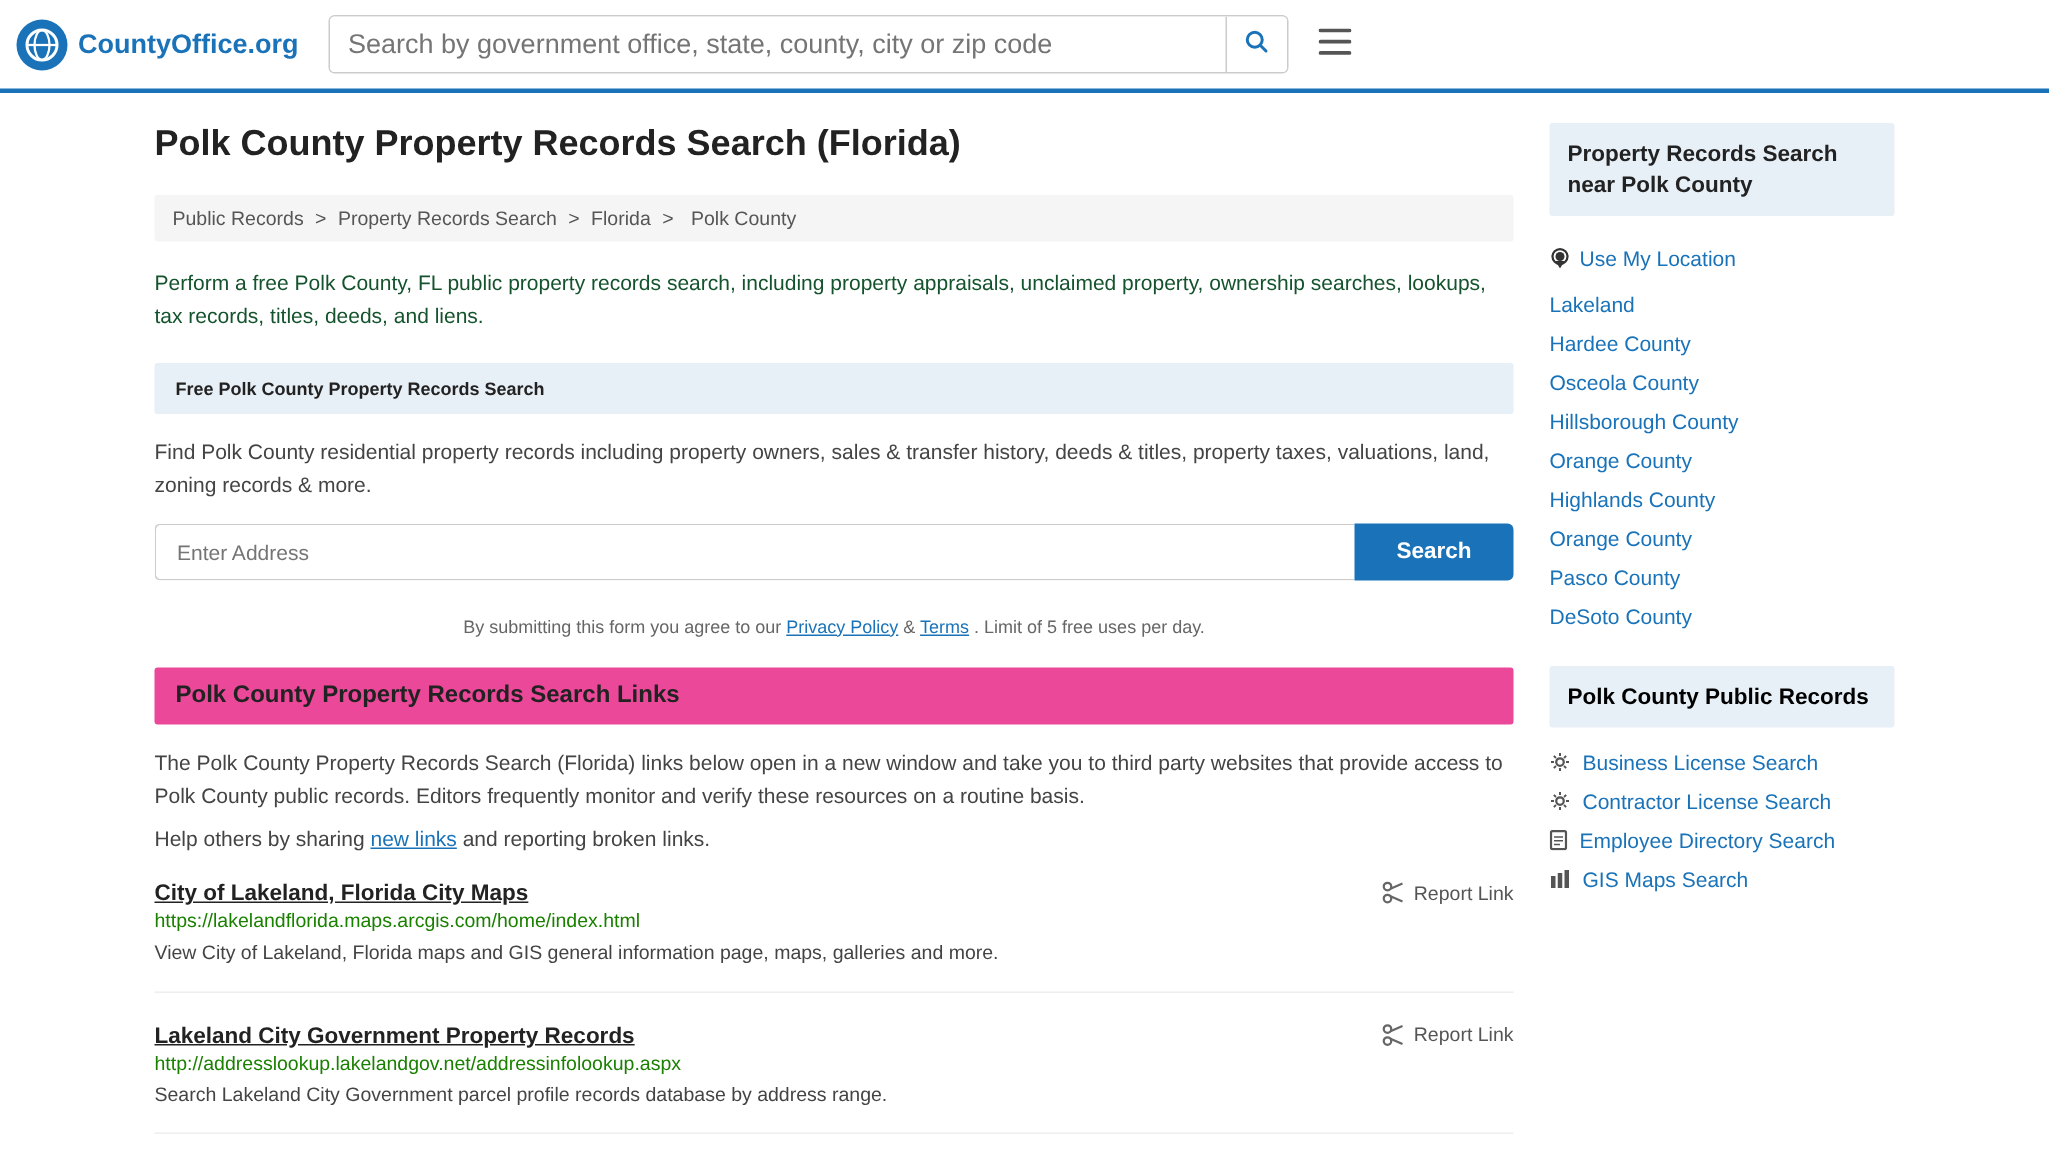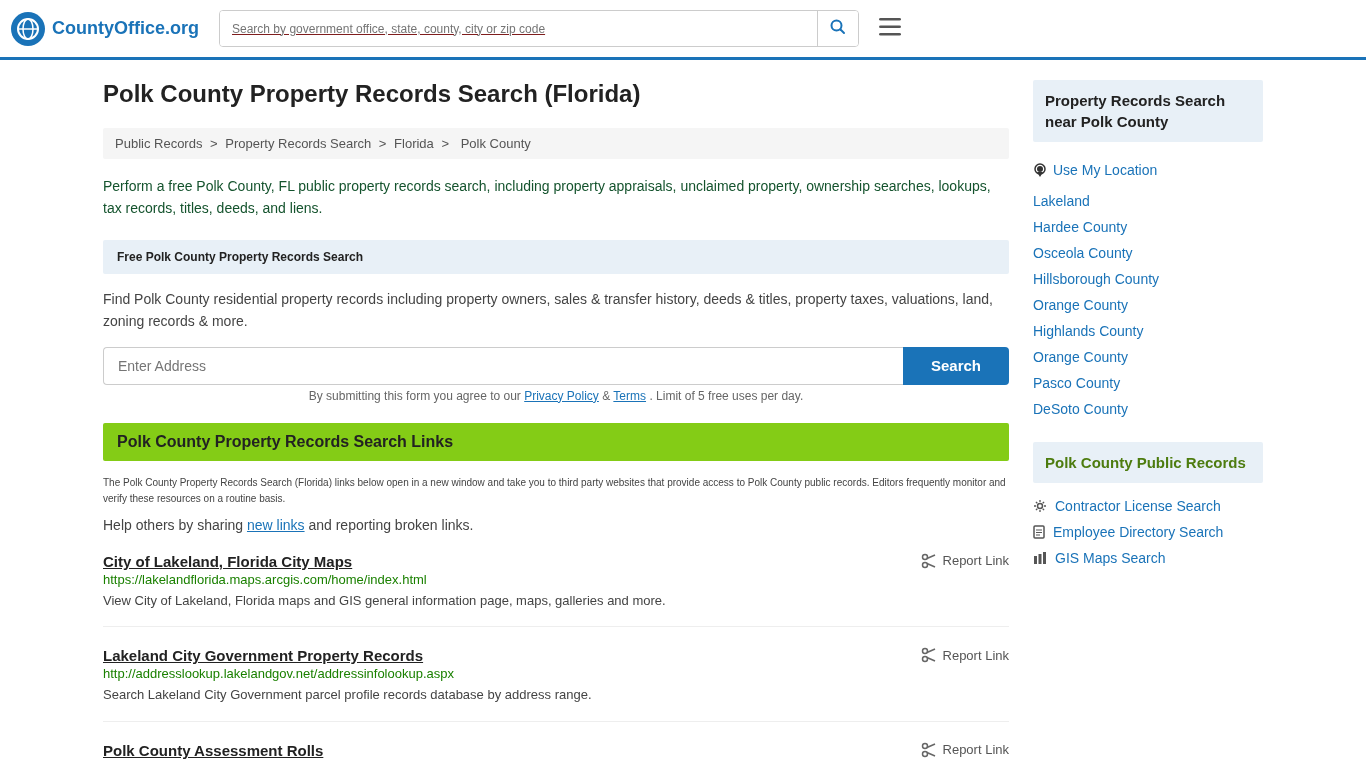--- a/index.html
+++ b/index.html
@@ -38,23 +38,22 @@
       display: flex;
       border: 1px solid #ccc;
       border-radius: 4px;
       overflow: hidden;
     }
     .search-bar input {
       flex: 1;
       padding: 8px 12px;
       border: none;
       outline: none;
-      font-size: 12px;
-      color: #7f1d1d;
-      text-decoration: underline;
+      font-size: 18px;
+      color: #000000;
     }
     .search-bar button {
       background: #fff;
       border: none;
       padding: 8px 12px;
       cursor: pointer;
       border-left: 1px solid #ccc;
     }
     .hamburger {
       background: none;
@@ -118,21 +117,21 @@
     .section-desc {
       font-size: 14px;
       color: #444;
       line-height: 1.6;
       margin-bottom: 14px;
     }
 
     .address-search-form {
       display: flex;
       gap: 0;
-      margin-bottom: 4px;
+      margin-bottom: 24px;
       border-radius: 19px;
     }
     .address-input {
       flex: 1;
       padding: 10px 14px;
       border: 1px solid #ccc;
       border-right: none;
       border-radius: 4px 0 0 4px;
       font-size: 14px;
       color: #999;
@@ -153,30 +152,30 @@
       color: #666;
       text-align: center;
       margin-bottom: 20px;
     }
     .form-note a {
       color: #1a73b8;
       text-align: right;
     }
 
     .links-section-header {
-      background: #84cc16;
+      background: #ec4899;
       padding: 10px 14px;
       font-size: 16px;
       font-weight: bold;
       color: #222;
       margin-bottom: 14px;
       border-radius: 2px;
     }
     .links-desc {
-      font-size: 10px;
+      font-size: 14px;
       color: #444;
       line-height: 1.6;
       margin-bottom: 10px;
     }
     .share-links {
       font-size: 14px;
       color: #444;
       margin-bottom: 20px;
     }
     .share-links a {
@@ -255,21 +254,21 @@
       align-items: center;
       gap: 6px;
       padding: 5px 0;
     }
 
     .sidebar-public-title {
       background: #e8f0f7;
       padding: 10px 12px;
       font-size: 15px;
       font-weight: bold;
-      color: #4d7c0f;
+      color: #000000;
       margin-bottom: 10px;
       border-radius: 2px;
       line-height: 1.4;
     }
     .sidebar-public-links {
       list-style: none;
     }
     .sidebar-public-links li {
       padding: 5px 0;
       display: flex;
@@ -428,20 +427,27 @@
       <li><a href="#">DeSoto County</a></li>
     </ul>
 
     <div class="sidebar-public-title">Polk County Public Records</div>
     <ul class="sidebar-public-links">
       <li>
         <svg width="14" height="14" viewBox="0 0 14 14">
           <circle cx="7" cy="7" r="2.5" fill="none" stroke="#555" stroke-width="1.5"></circle>
           <path d="M7 1v2M7 11v2M1 7h2M11 7h2M2.9 2.9l1.4 1.4M9.7 9.7l1.4 1.4M2.9 11.1l1.4-1.4M9.7 4.3l1.4-1.4" stroke="#555" stroke-width="1.3"></path>
         </svg>
+        <a href="#">Business License Search</a>
+      </li>
+      <li>
+        <svg width="14" height="14" viewBox="0 0 14 14">
+          <circle cx="7" cy="7" r="2.5" fill="none" stroke="#555" stroke-width="1.5"></circle>
+          <path d="M7 1v2M7 11v2M1 7h2M11 7h2M2.9 2.9l1.4 1.4M9.7 9.7l1.4 1.4M2.9 11.1l1.4-1.4M9.7 4.3l1.4-1.4" stroke="#555" stroke-width="1.3"></path>
+        </svg>
         <a href="#">Contractor License Search</a>
       </li>
       <li>
         <svg width="12" height="14" viewBox="0 0 12 14">
           <rect x="1" y="1" width="10" height="12" rx="1" fill="none" stroke="#555" stroke-width="1.5"></rect>
           <line x1="3" y1="5" x2="9" y2="5" stroke="#555" stroke-width="1"></line>
           <line x1="3" y1="7.5" x2="9" y2="7.5" stroke="#555" stroke-width="1"></line>
           <line x1="3" y1="10" x2="7" y2="10" stroke="#555" stroke-width="1"></line>
         </svg>
         <a href="#">Employee Directory Search</a>

